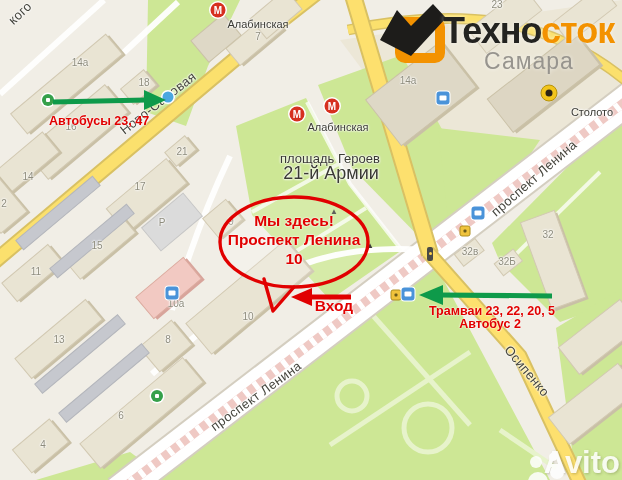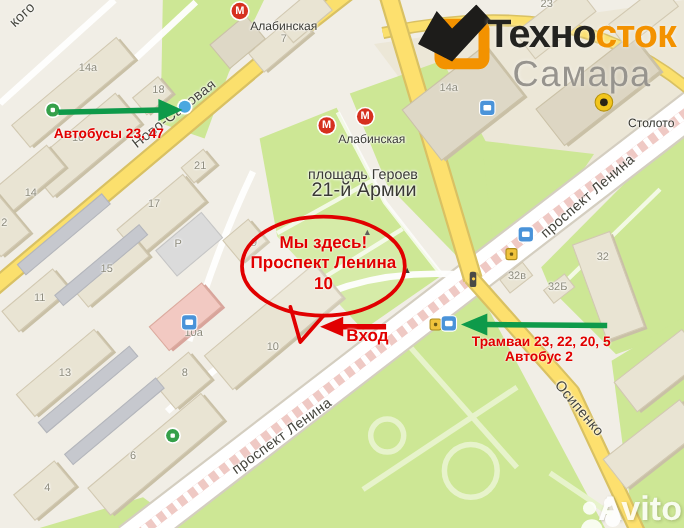--- a/index.html
+++ b/index.html
@@ -32,21 +32,21 @@
   
   .ann{position:absolute;transform:translate(-50%,-50%);white-space:nowrap;font-weight:bold;color:#e10000;
        text-shadow:0 0 2px rgba(255,255,255,.85),0 0 2px rgba(255,255,255,.85);}
   .ann.small{font-size:12.5px;}
   .ann.big{font-size:15.5px;}
   
   #logo{position:absolute;left:380px;top:4px;width:242px;height:80px;pointer-events:none;}
   #logo-text{position:absolute;left:63px;top:6px;font-size:36px;font-weight:bold;letter-spacing:-1px;
              text-shadow:0 0 4px rgba(255,255,255,.6);}
   #logo-text .blk{color:#232320;} #logo-text .org{color:#f39200;}
-  #logo-city{position:absolute;left:63px;top:44px;width:172px;text-align:center;font-size:33px;color:#97948e;
+  #logo-city{position:absolute;left:63px;top:44px;width:172px;text-align:center;font-size:23px;color:#97948e;
              letter-spacing:1px;text-shadow:0 0 4px rgba(255,255,255,.6);}
   #watermark{position:absolute;right:2px;bottom:2px;display:flex;align-items:flex-end;opacity:.85;pointer-events:none;}
   #watermark .wm-text{color:#fff;font-size:31px;font-weight:bold;line-height:30px;
              text-shadow:1px 1px 3px rgba(70,70,35,.35);margin-left:18px;}
   .layer{position:absolute;left:0;top:0;width:622px;height:480px;}
 </style>
 </head>
 <body>
 
 <div id="stage">

